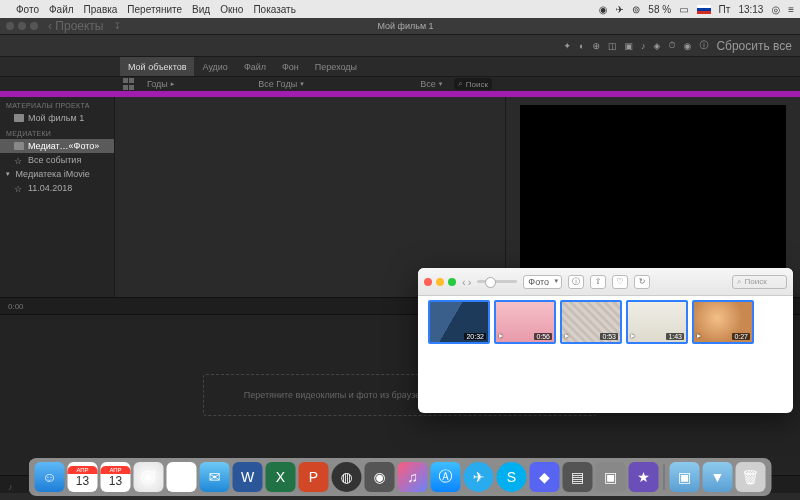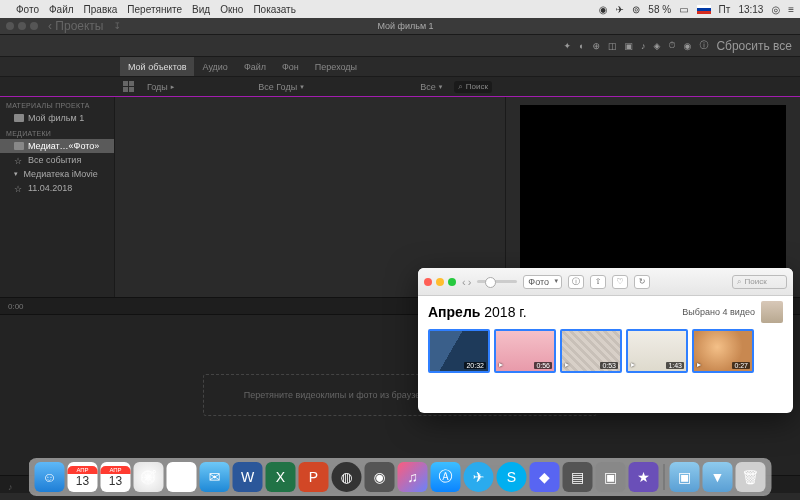--- a/index.html
+++ b/index.html
@@ -13,21 +13,21 @@
 .dot{width:8px;height:8px;border-radius:50%;background:#555}
 .titlebar .title{flex:1;text-align:center}
 .toolbar{height:22px;background:#323232;display:flex;align-items:center;justify-content:space-between;padding:0 8px;font-size:9px;color:#999;border-bottom:1px solid #1a1a1a}
 .toolbar .right{display:flex;gap:8px;align-items:center}
 .toolbar .right span{cursor:pointer}
 .reset{font-size:12px}
 .tabs{height:20px;background:#2a2a2a;display:flex;align-items:center;font-size:9px;color:#888;border-bottom:1px solid #1a1a1a}
 .tabs .spacer{width:120px}
 .tabs .tab{padding:0 8px;height:100%;display:flex;align-items:center;cursor:pointer}
 .tabs .tab.active{background:#444;color:#ddd}
-.filter-row{height:20px;background:#252525;display:flex;align-items:center;font-size:9px;color:#888;gap:8px;border-bottom:1px solid #a21caf}
+.filter-row{height:20px;background:#252525;display:flex;align-items:center;font-size:9px;color:#888;gap:8px;border-bottom:6px solid #a21caf}
 .filter-row .spacer{width:115px}
 .grid-icon{width:12px;height:12px;display:flex;flex-wrap:wrap;gap:1px}
 .grid-icon div{width:5px;height:5px;background:#666}
 .dropdown{display:flex;align-items:center;gap:3px;padding:0 4px}
 .arrow{font-size:7px}
 .search{display:flex;align-items:center;gap:3px;background:#1a1a1a;border-radius:3px;padding:1px 4px;font-size:8px}
 .main{display:flex;height:200px}
 .sidebar{width:115px;background:#252525;color:#aaa;font-size:9px;overflow:hidden;border-right:1px solid #1a1a1a}
 .side-header{text-transform:uppercase;font-size:7px;color:#777;padding:5px 6px 2px;letter-spacing:0.3px}
 .side-item{padding:2px 6px 2px 14px;display:flex;align-items:center;gap:4px;cursor:pointer}
@@ -207,21 +207,21 @@
       </div>
     <div class="side-header">МЕДИАТЕКИ</div>
     <div class="side-item active">
         <div class="side-icon"></div>
         <span>Медиат…«Фото»</span>
       </div>
     <div class="side-item">
         <div class="side-icon star">☆</div>
         <span>Все события</span>
       </div>
-    <div class="side-item" style="padding-left:14px">
+    <div class="side-item" style="padding-left:6px">
         <span style="font-size:7px;margin-right:2px">▾</span>
         <span>Медиатека iMovie</span>
       </div>
     <div class="side-item">
         <div class="side-icon star">☆</div>
         <span>11.04.2018</span>
       </div>
   </div>
   <div class="content"></div>
   <div class="preview">
@@ -258,27 +258,20 @@
       </div>
     <div class="zoom-slider"></div>
     <div class="pw-select">Фото</div>
     <div class="pw-icon">ⓘ</div>
     <div class="pw-icon">⇧</div>
     <div class="pw-icon">♡</div>
     <div class="pw-icon">↻</div>
     <div class="pw-search">
         <span>⌕</span>
         <span>Поиск</span>
-      </div>
-  </div>
-  <div class="pw-header">
-    <div class="pw-title"><b>Апрель</b> <span style="font-weight:300">2018 г.</span></div>
-    <div style="display:flex;align-items:center">
-        <span class="pw-sel">Выбрано 4 видео</span>
-        <div class="prof"></div>
       </div>
   </div>
   <div class="thumbs">
     <div class="thumb th1">
         <span class="dur">20:32</span>
       </div>
     <div class="thumb th2">
         <span class="dur">0:56</span>
       </div>
     <div class="thumb th3">

